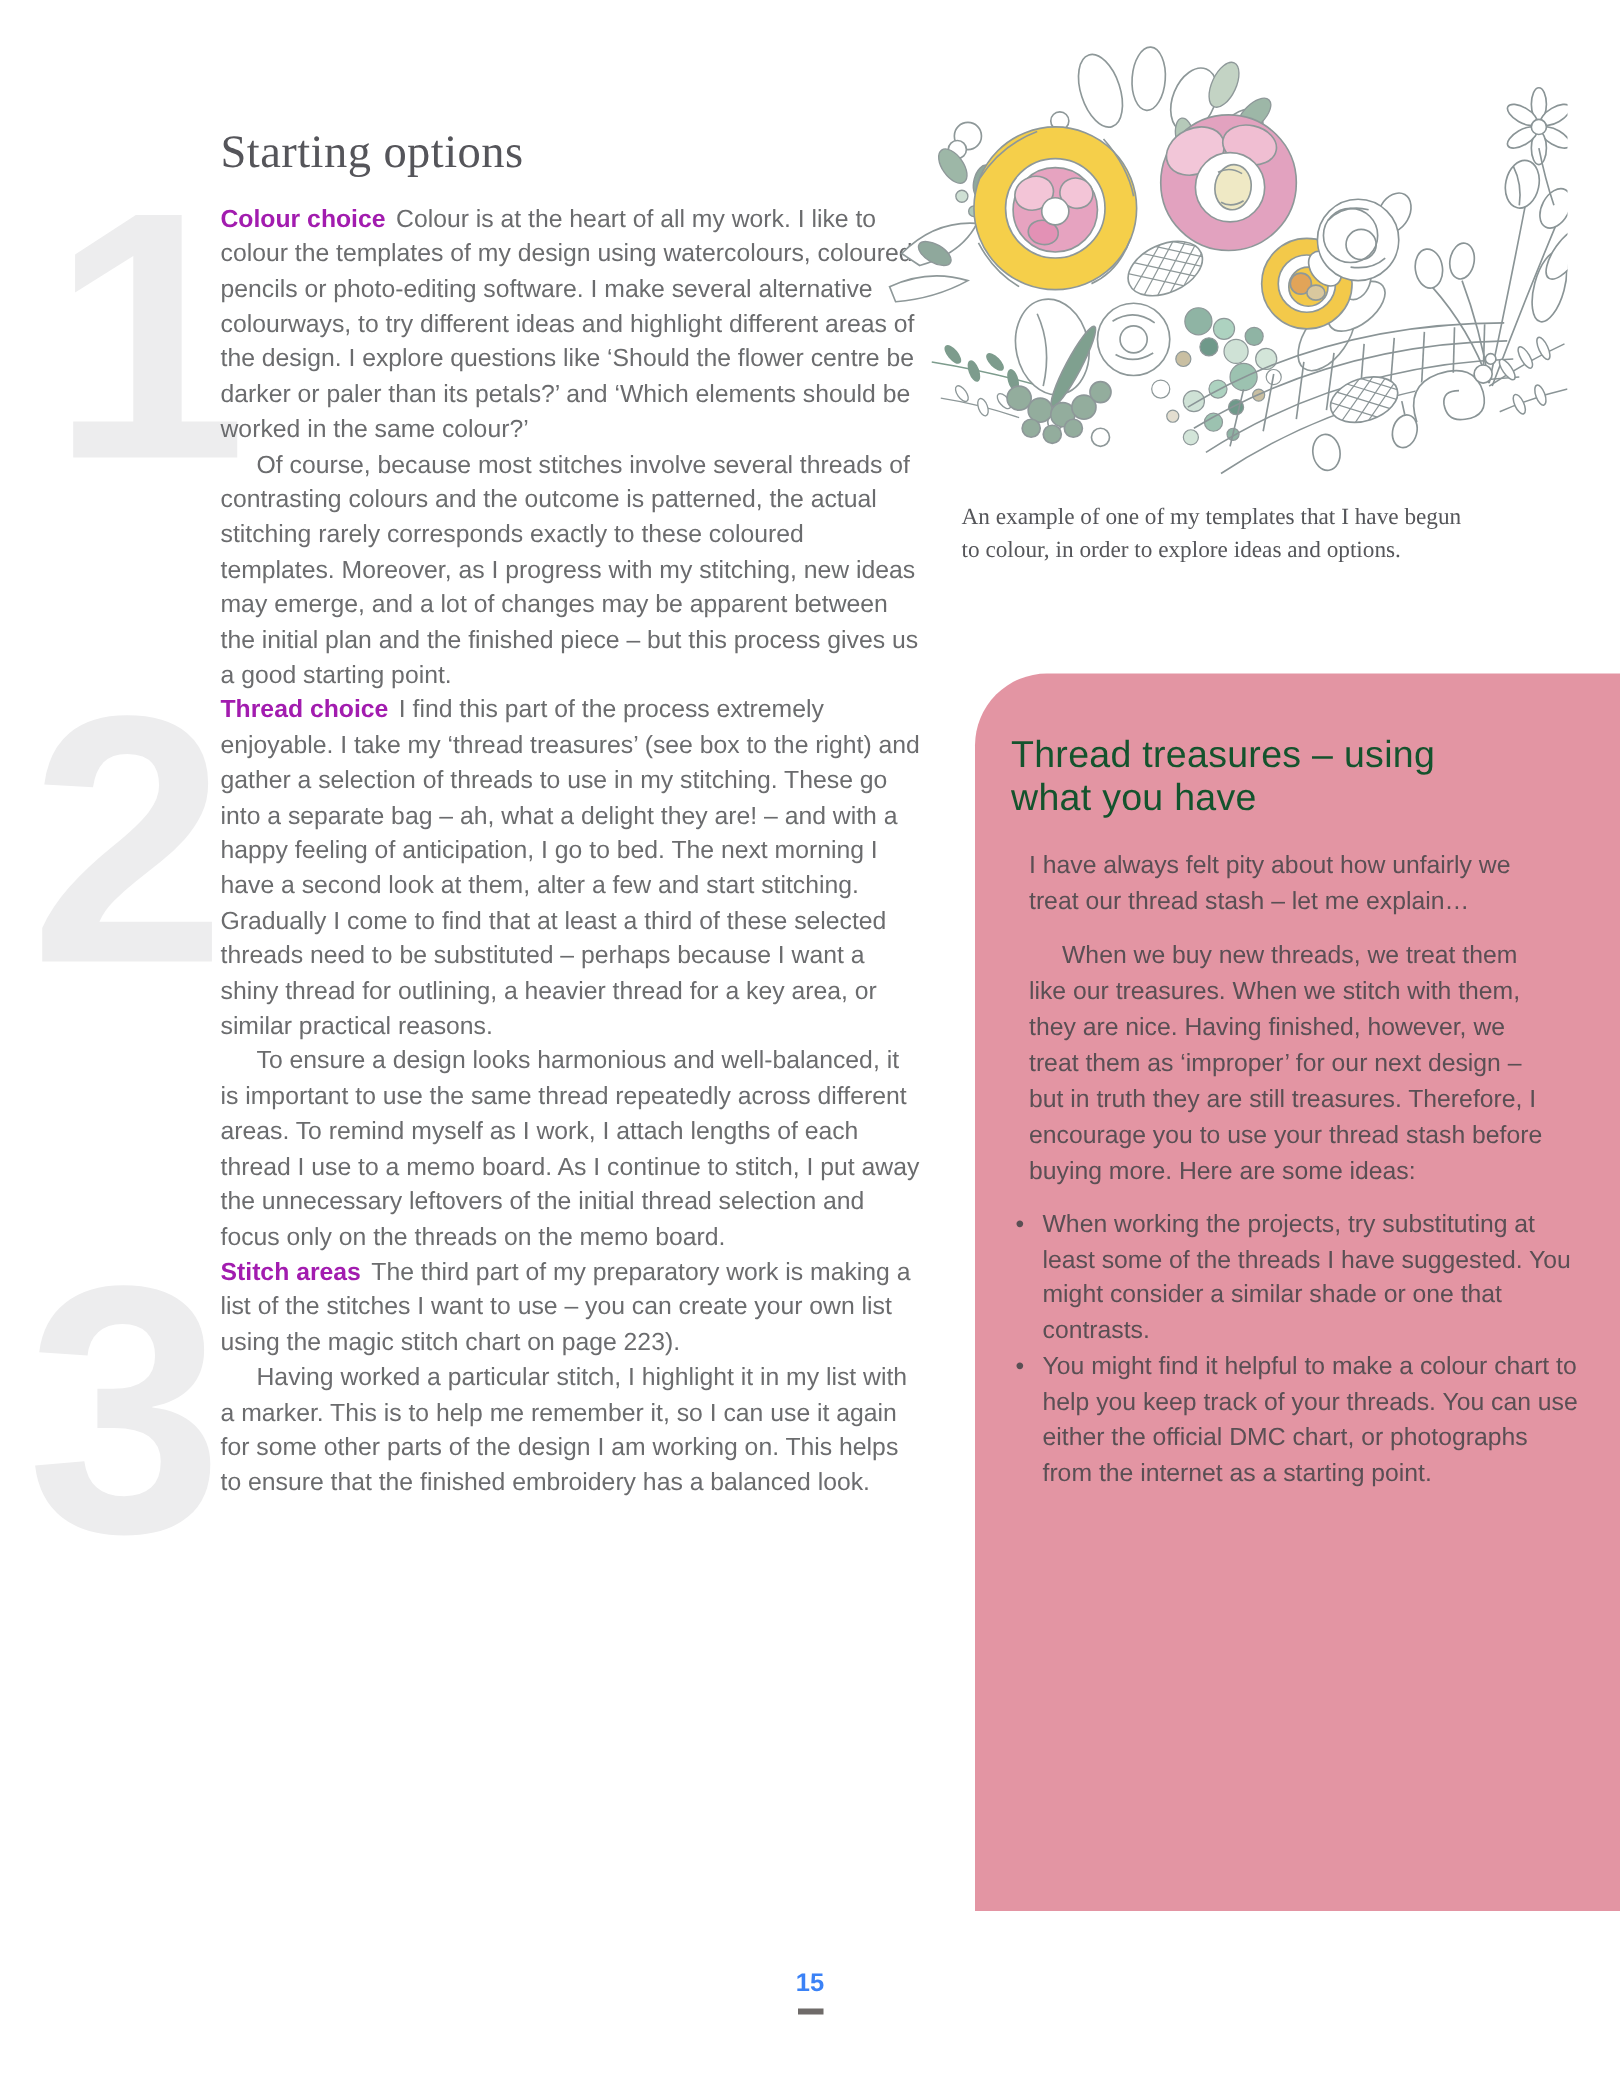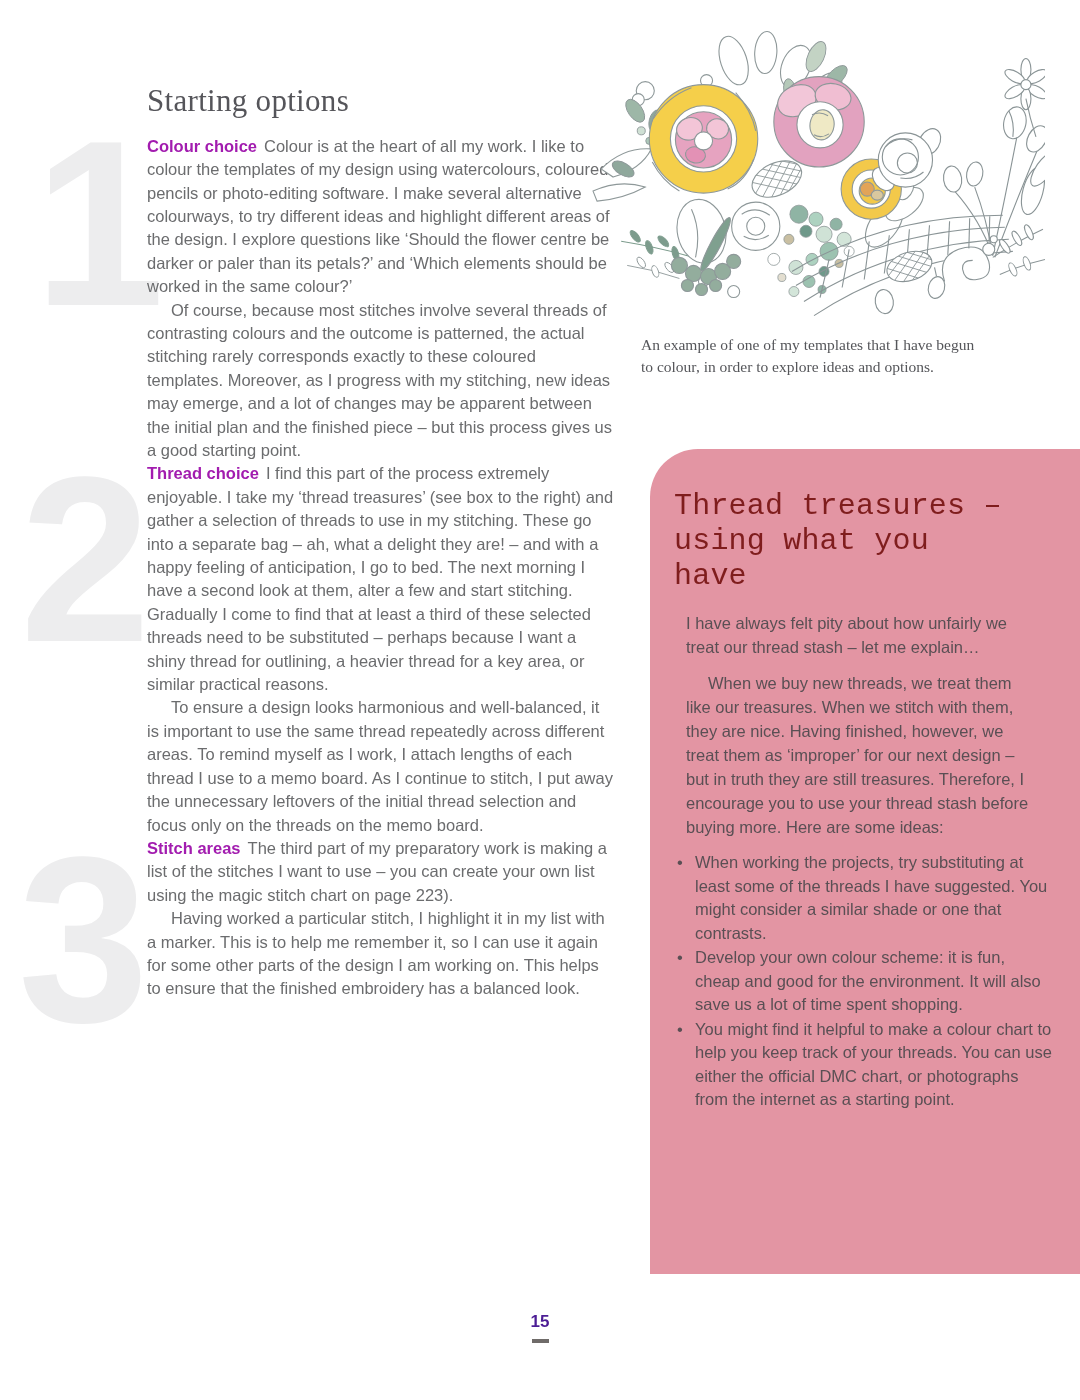--- a/index.html
+++ b/index.html
@@ -64,25 +64,25 @@
   
   .sidebar-box{
     position:absolute;left:650px;top:449px;
     width:430px;height:825px;
     background:#e395a3;
     border-radius:48px 0 0 0;
     box-sizing:border-box;
     padding:40px 28px 0 24px;
   }
   .sidebar-heading{
-    font-family:Liberation Mono, monospace;
+    font-family:Liberation Sans, sans-serif;
     font-weight:400;
-    font-size:30px;
+    font-size:25px;
     line-height:1.16;
-    color:#7f1d1d;
+    color:#14532d;
     letter-spacing:0.2px;
     margin:0 0 18px 0;
     max-width:340px;
   }
   .sidebar-box p{
     margin:12px;
     font-size:16.5px;
     line-height:24px;
     color:#5a4f54;
   }
@@ -103,21 +103,21 @@
     position:absolute;left:3px;top:0;
     color:#5a4f54;
   }
 
   
   .footer{
     position:absolute;left:0;right:0;top:1312px;text-align:center;
   }
   .page-number{
     display:block;
-    font-size:17px;font-weight:700;color:#4c1d95;
+    font-size:17px;font-weight:700;color:#3b82f6;
   }
   .page-rule{
     width:17px;height:4px;background:#6f6b69;margin:7px auto 0;
   }
 </style>
 </head>
 <body>
 
 <div class="page">
 
@@ -374,21 +374,20 @@
   </div>
 
   <div class="figure-caption">An example of one of my templates that I have begun to colour, in order to explore ideas and options.</div>
 
   <div class="sidebar-box">
     <h2 class="sidebar-heading">Thread treasures – using what you have</h2>
     <p>I have always felt pity about how unfairly we treat our thread stash – let me explain…</p>
     <p class="indent">When we buy new threads, we treat them like our treasures. When we stitch with them, they are nice. Having finished, however, we treat them as ‘improper’ for our next design – but in truth they are still treasures. Therefore, I encourage you to use your thread stash before buying more. Here are some ideas:</p>
     <ul class="sidebar-list">
       <li>When working the projects, try substituting at least some of the threads I have suggested. You might consider a similar shade or one that contrasts.</li>
-      <li>Develop your own colour scheme: it is fun, cheap and good for the environment. It will also save us a lot of time spent shopping.</li>
       <li>You might find it helpful to make a colour chart to help you keep track of your threads. You can use either the official DMC chart, or photographs from the internet as a starting point.</li>
     </ul>
   </div>
 
   <div class="footer">
     <span class="page-number">15</span>
     <div class="page-rule"></div>
   </div>
 
 </div>

